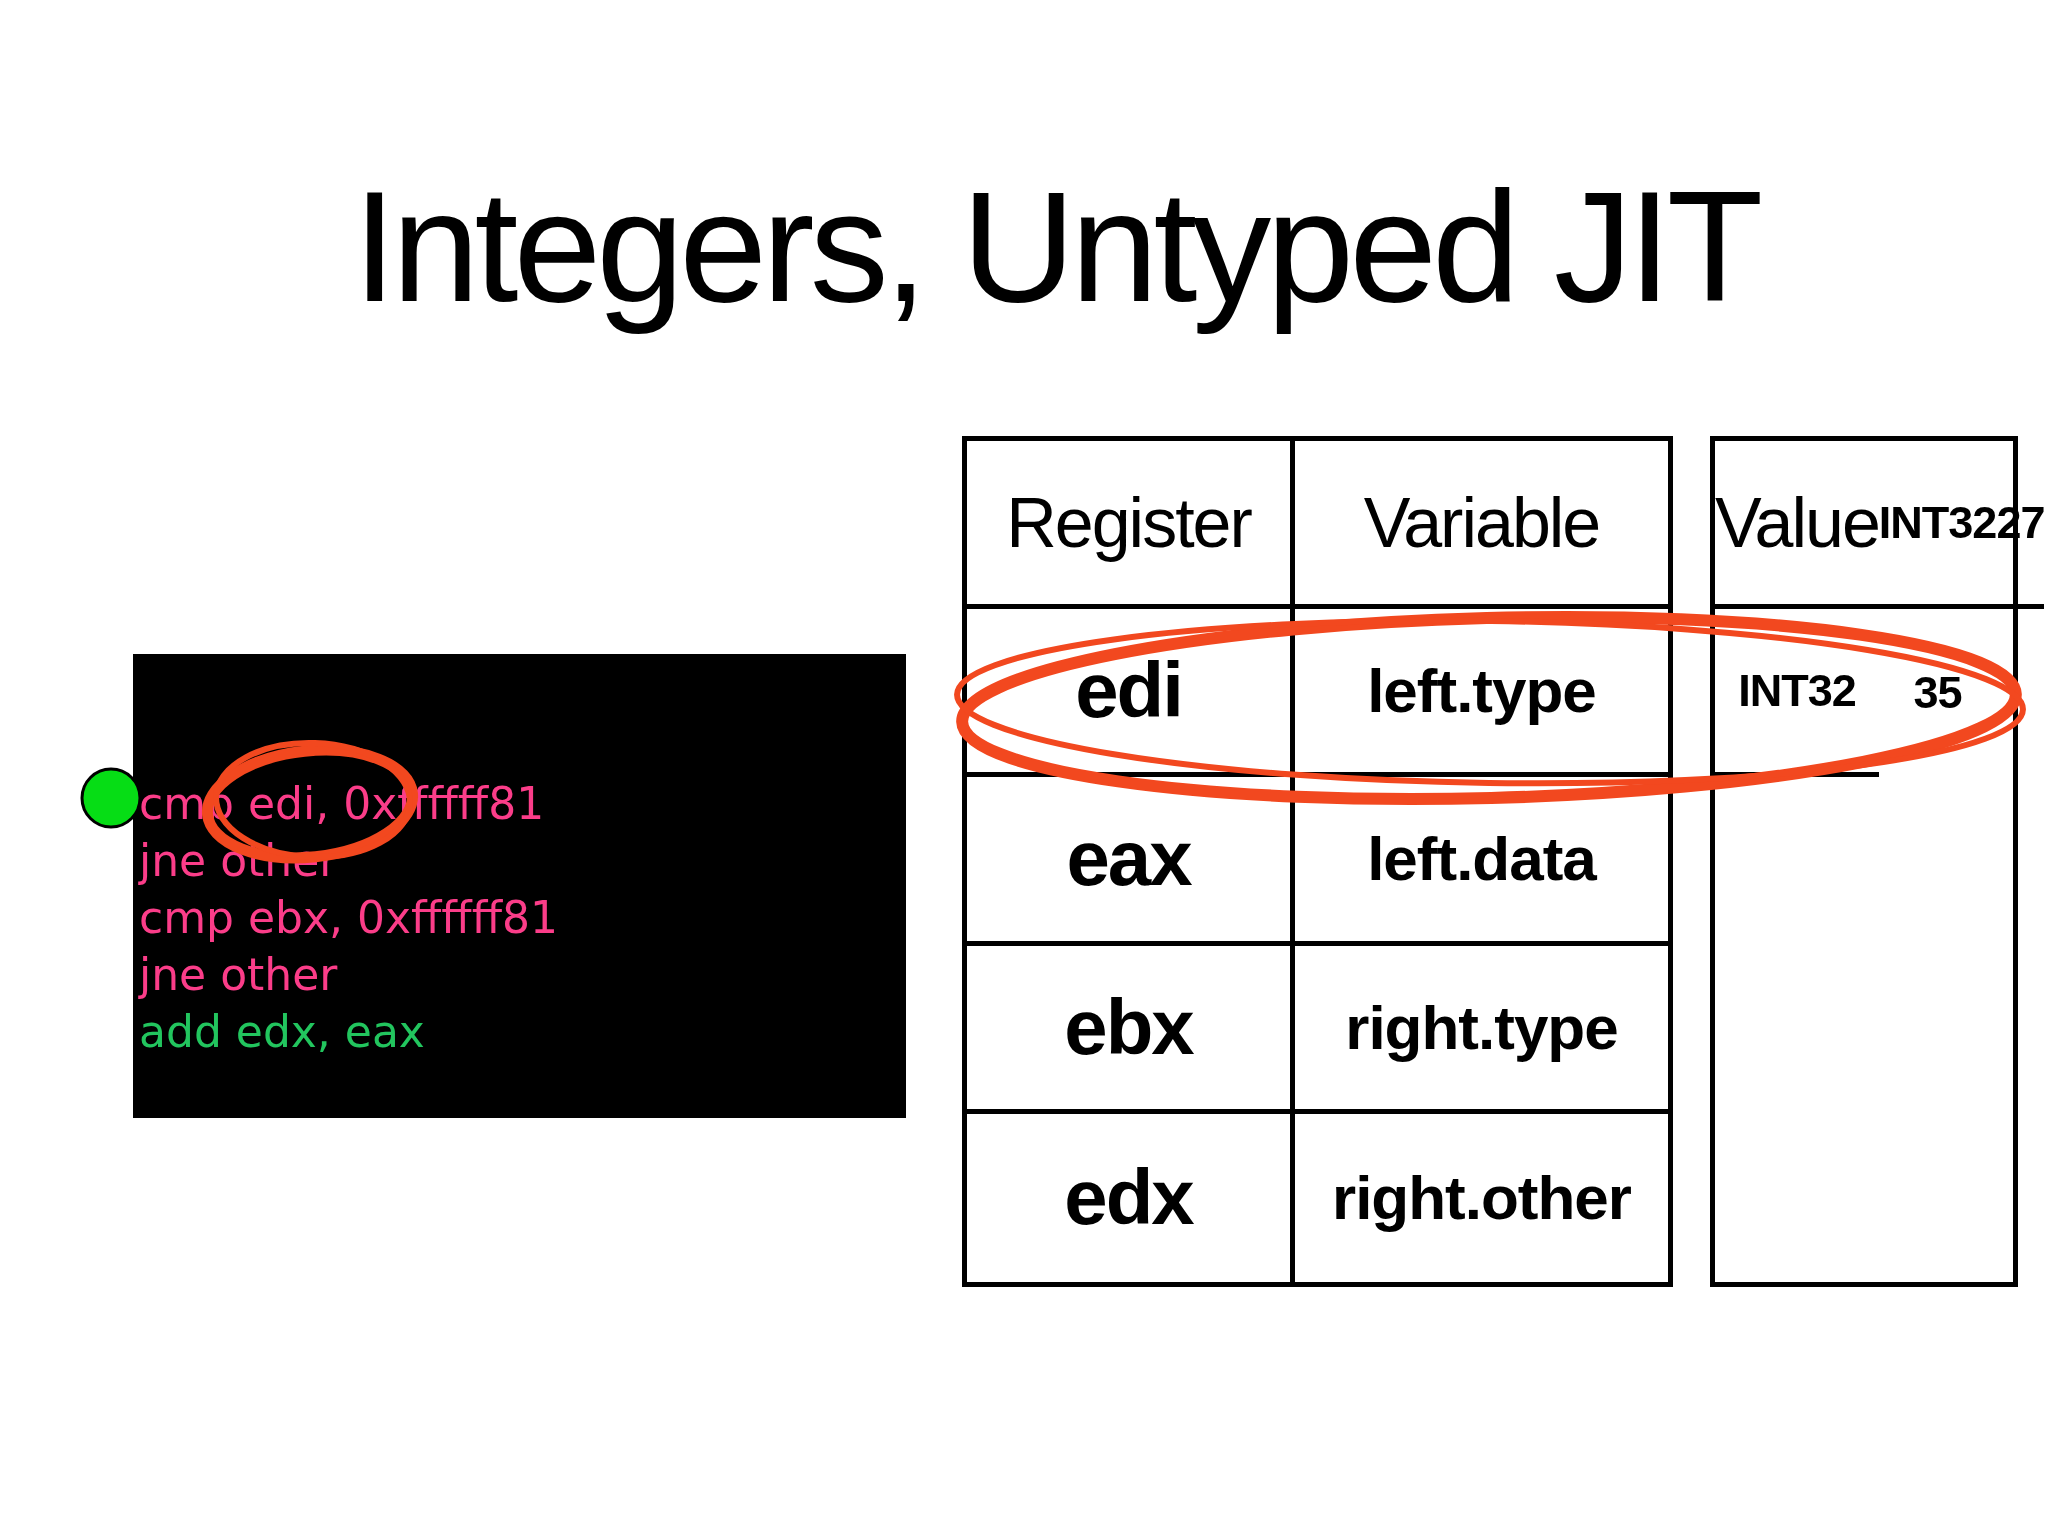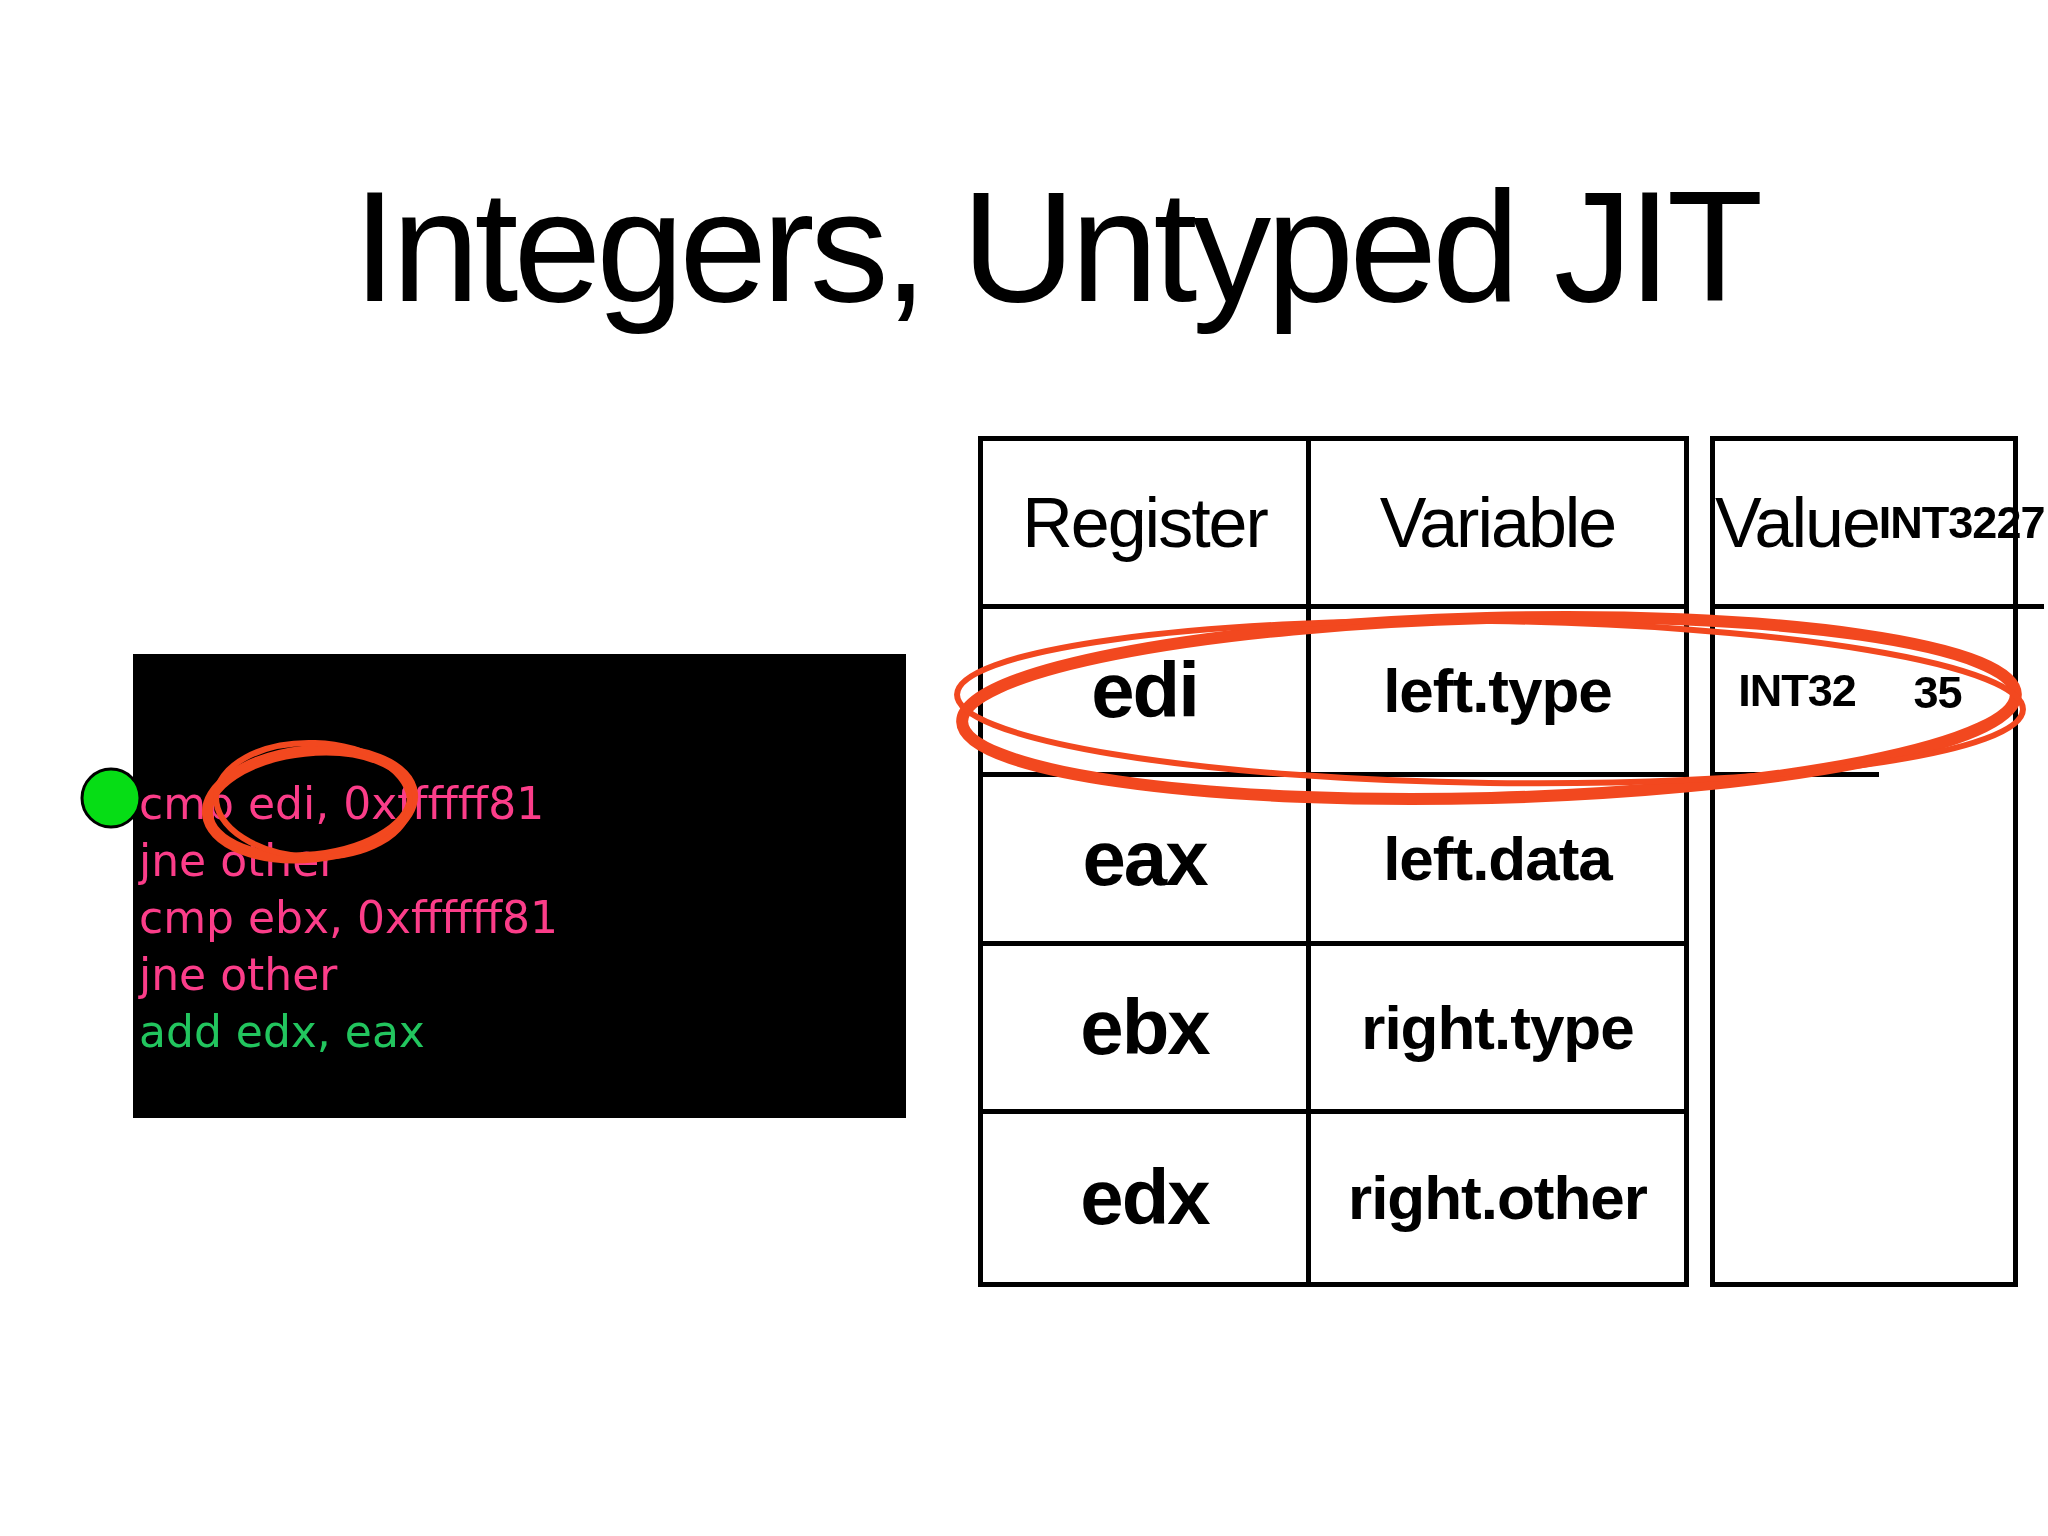--- a/index.html
+++ b/index.html
@@ -42,21 +42,20 @@
     box-sizing:border-box;
     border:5px solid #000;
     display:grid;
     background:#ffffff;
   }
   .tbl-main {
     left:962px; top:436px;
     width:711px; height:851px;
     grid-template-columns:328px 1fr;
     grid-template-rows:repeat(5, 1fr);
-    margin-left:16px;
   }
   .tbl-value {
     left:1710px; top:436px;
     width:308px; height:851px;
     grid-template-columns:1fr 1fr 1fr;
     grid-template-rows:repeat(5, 1fr);
   }
   .cell {
     display:flex; align-items:center; justify-content:center;
     border-bottom:5px solid #000;

